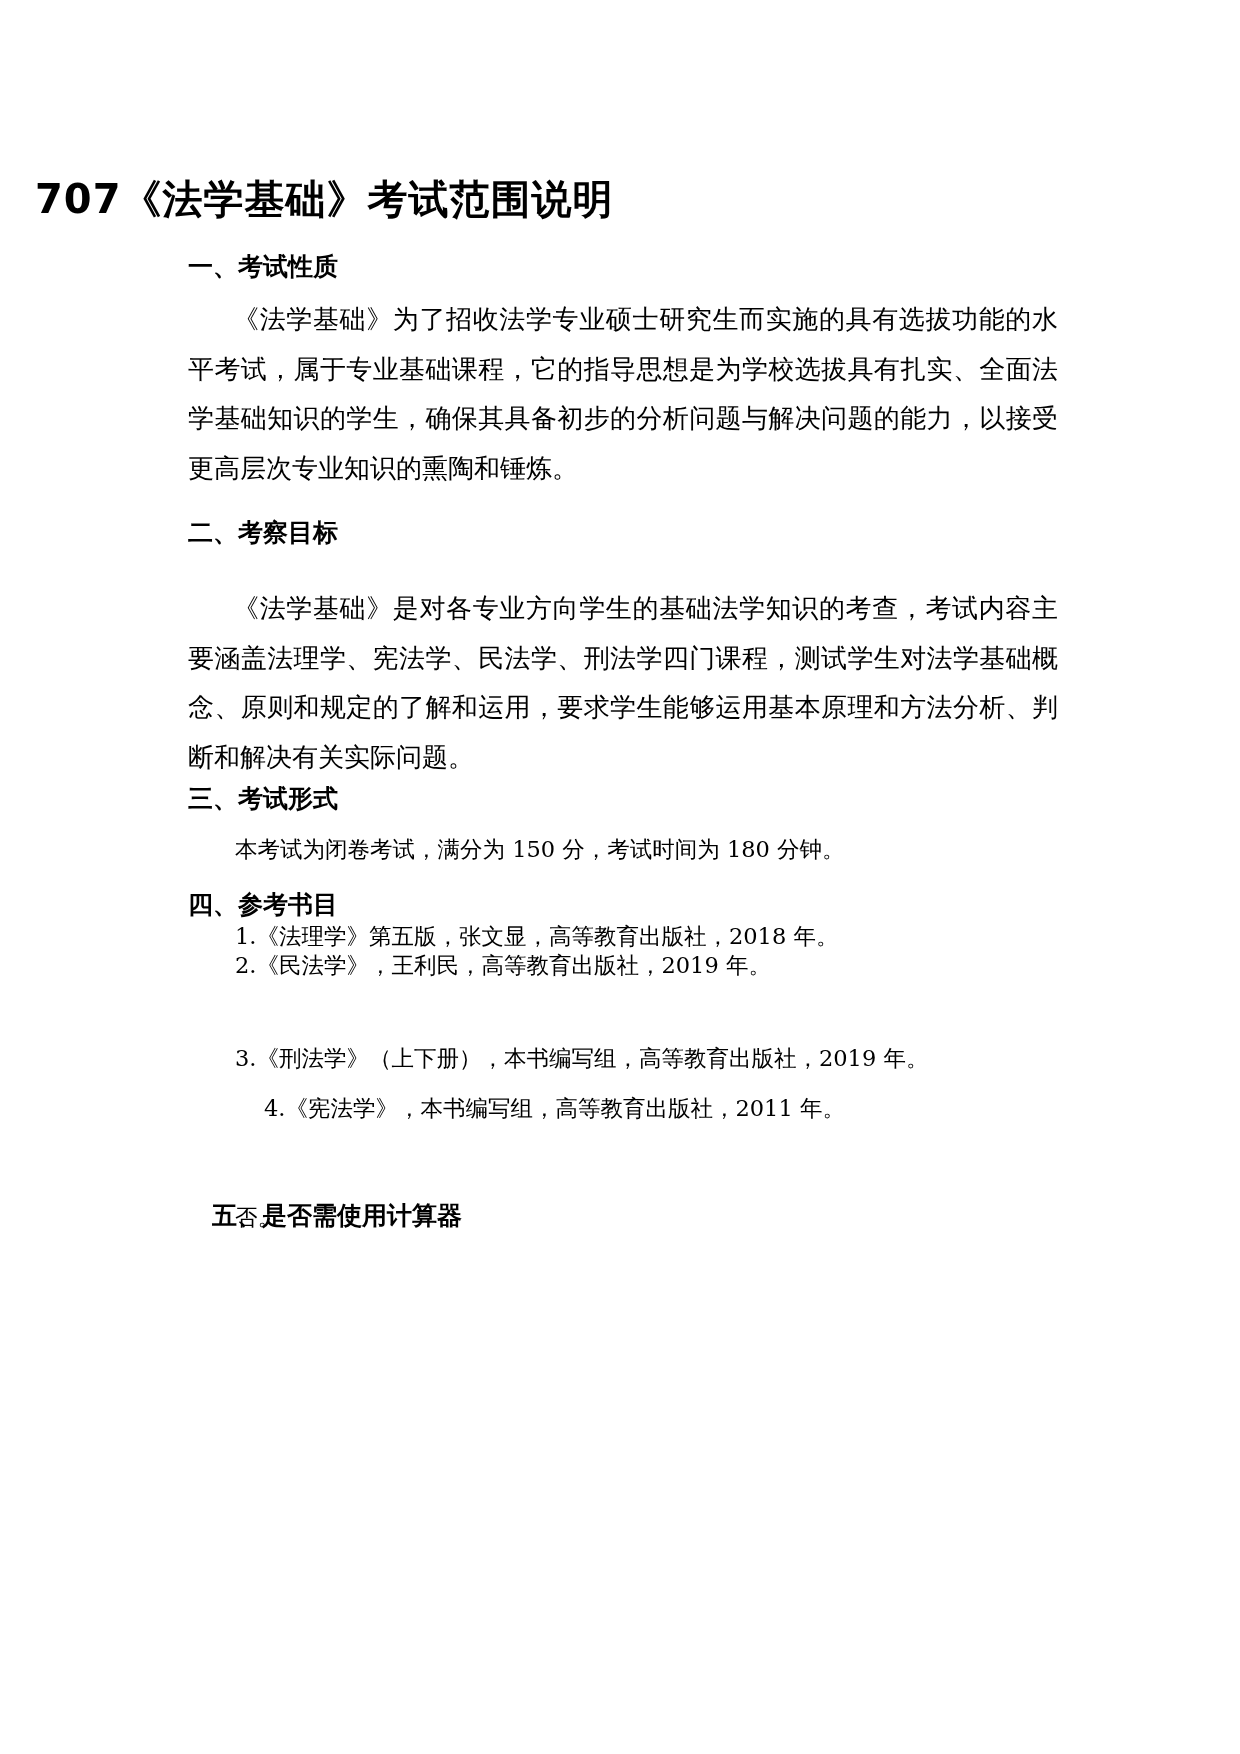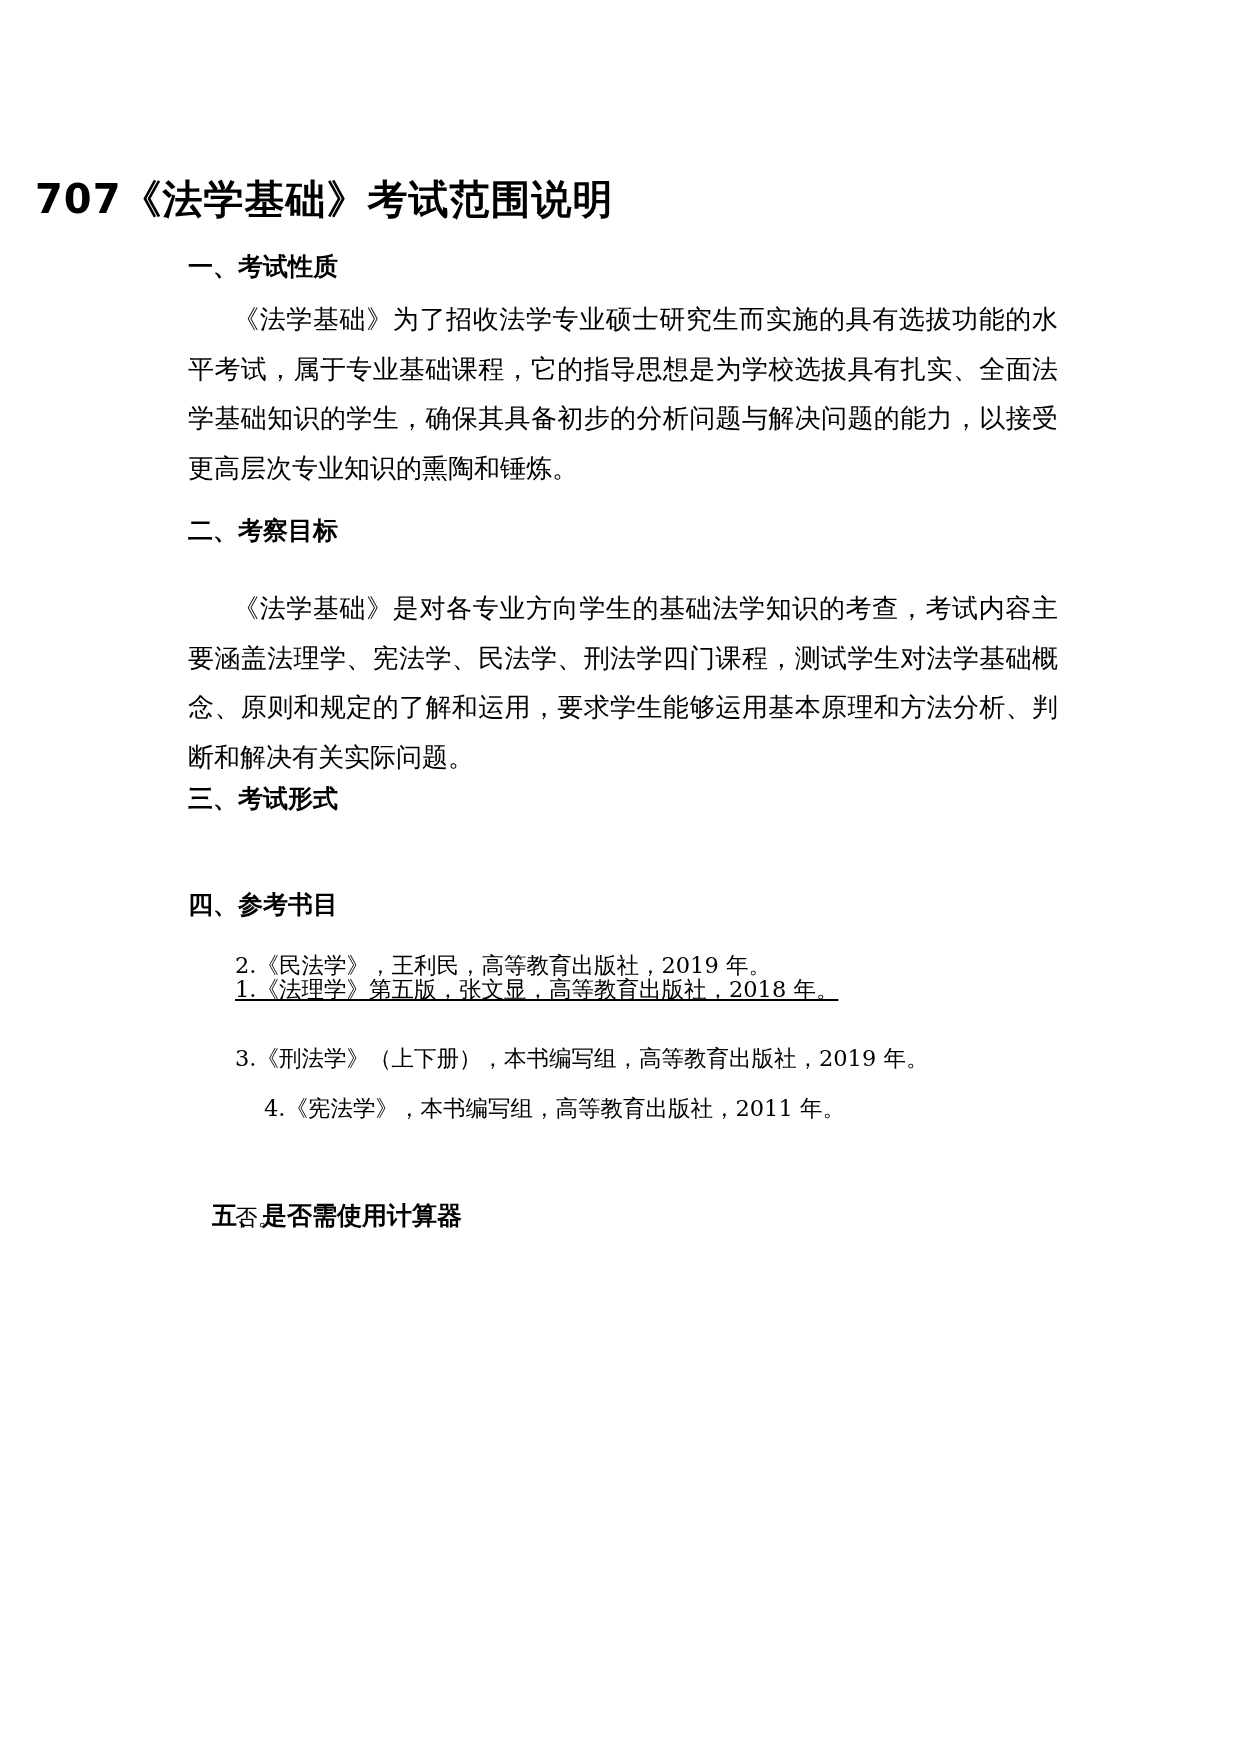--- a/index.html
+++ b/index.html
@@ -64,27 +64,28 @@
 </head>
 <body>
 
 <div class="page">
 
   <h1 class="title">707《法学基础》考试范围说明</h1>
 
   <div class="section-heading" style="top:250px;">一、考试性质</div>
   <div class="para" style="top:295px;">《法学基础》为了招收法学专业硕士研究生而实施的具有选拔功能的水平考试，属于专业基础课程，它的指导思想是为学校选拔具有扎实、全面法学基础知识的学生，确保其具备初步的分析问题与解决问题的能力，以接受更高层次专业知识的熏陶和锤炼。</div>
 
-  <div class="section-heading" style="top:516px;font-family:Liberation Mono, monospace;">二、考察目标</div>
+  <div class="section-heading" style="top:516px;">二、考察目标</div>
   <div class="para" style="top:584px;">《法学基础》是对各专业方向学生的基础法学知识的考查，考试内容主要涵盖法理学、宪法学、民法学、刑法学四门课程，测试学生对法学基础概念、原则和规定的了解和运用，要求学生能够运用基本原理和方法分析、判断和解决有关实际问题。</div>
 
   <div class="section-heading" style="top:782px;">三、考试形式</div>
+  <div class="line" style="top:834px;">本考试为闭卷考试，满分为 150 分，考试时间为 180 分钟。</div>
 
   <div class="section-heading" style="top:888px;">四、参考书目</div>
-  <div class="line" style="top:974px;text-decoration:underline;">1.《法理学》第五版，张文显，高等教育出版社，2018 年。</div>
+  <div class="line" style="top:921px;">1.《法理学》第五版，张文显，高等教育出版社，2018 年。</div>
   <div class="line" style="top:950px;">2.《民法学》，王利民，高等教育出版社，2019 年。</div>
   <div class="line" style="top:1043px;text-align:center;">3.《刑法学》（上下册），本书编写组，高等教育出版社，2019 年。</div>
   <div class="line" style="top:1093px;margin-left:29px;">4.《宪法学》，本书编写组，高等教育出版社，2011 年。</div>
 
   <div class="section-heading" style="top:1199px;margin-left:24px;">五、是否需使用计算器</div>
   <div class="line" style="top:1202px;">否。</div>
 
 </div>
 
 </body></html>

